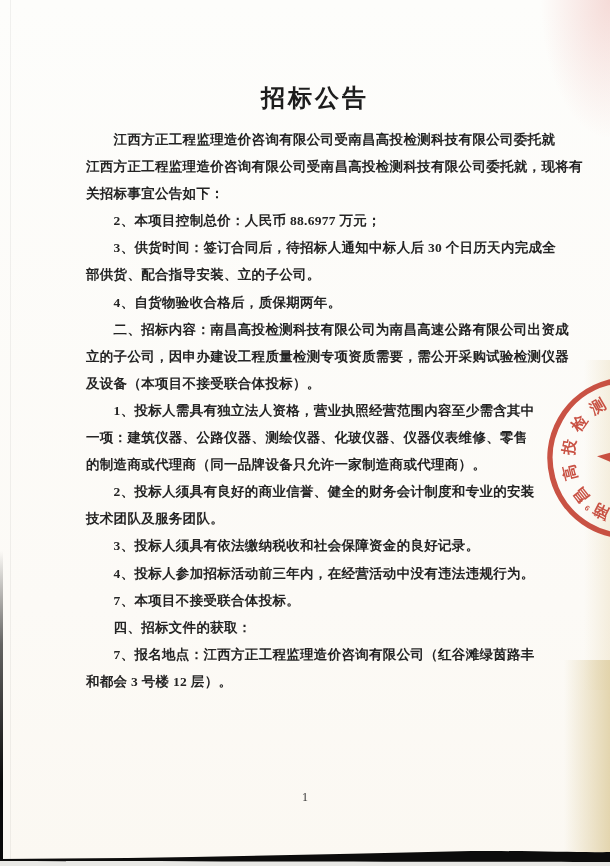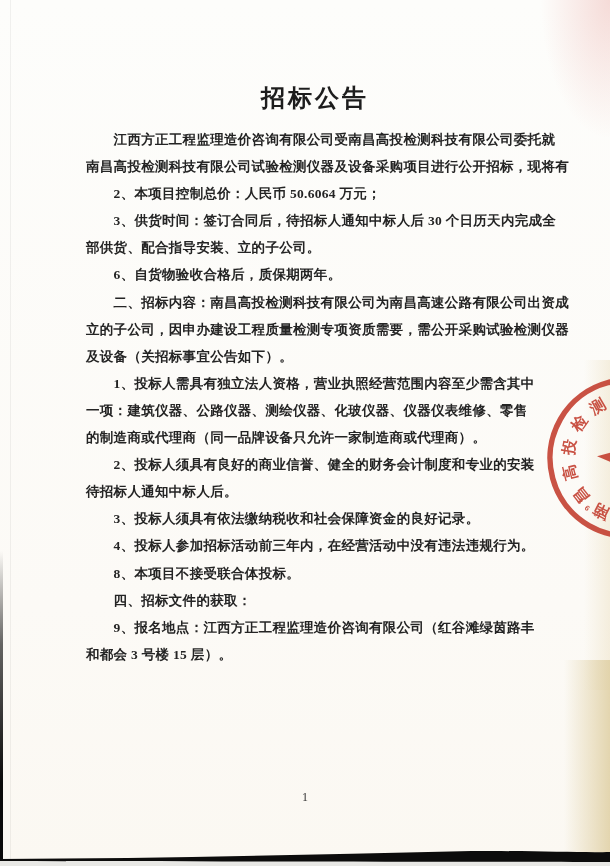--- a/index.html
+++ b/index.html
@@ -86,39 +86,40 @@
 
   <svg class="bottom-shadow" viewBox="0 0 610 26" preserveAspectRatio="none">
     <rect x="0" y="20" width="610" height="6" fill="#e8e8e5"></rect>
     <path d="M0,19 C150,18.5 300,15 450,11.5 C520,10 580,13 610,12 L610,22 C450,21.5 200,21.5 0,21 Z" fill="#0c0c0c"></path>
   </svg>
 
   <h1 class="title">招标公告</h1>
 
   <div class="doc-body" id="body-lines">
       <div class="line">　　江西方正工程监理造价咨询有限公司受南昌高投检测科技有限公司委托就</div>
-      <div class="line">南昌高投检测科技有限公司试验检测仪器及设备采购项目进行公开招标，现将有</div>
-      <div class="line">　　2、本项目控制总价：人民币 50.6064 万元；</div>
+      <div class="line">江西方正工程监理造价咨询有限公司受南昌高投检测科技有限公司委托就，现将有</div>
+      <div class="line">关招标事宜公告如下：</div>
+      <div class="line">　　2、本项目控制总价：人民币 88.6977 万元；</div>
       <div class="line">　　3、供货时间：签订合同后，待招标人通知中标人后 30 个日历天内完成全</div>
       <div class="line">部供货、配合指导安装、立的子公司。</div>
-      <div class="line">　　6、自货物验收合格后，质保期两年。</div>
+      <div class="line">　　4、自货物验收合格后，质保期两年。</div>
       <div class="line">　　二、招标内容：南昌高投检测科技有限公司为南昌高速公路有限公司出资成</div>
       <div class="line">立的子公司，因申办建设工程质量检测专项资质需要，需公开采购试验检测仪器</div>
-      <div class="line">及设备（关招标事宜公告如下）。</div>
+      <div class="line">及设备（本项目不接受联合体投标）。</div>
       <div class="line">　　1、投标人需具有独立法人资格，营业执照经营范围内容至少需含其中</div>
       <div class="line">一项：建筑仪器、公路仪器、测绘仪器、化玻仪器、仪器仪表维修、零售</div>
       <div class="line">的制造商或代理商（同一品牌设备只允许一家制造商或代理商）。</div>
       <div class="line">　　2、投标人须具有良好的商业信誉、健全的财务会计制度和专业的安装</div>
-      <div class="line">待招标人通知中标人后。</div>
+      <div class="line">技术团队及服务团队。</div>
       <div class="line">　　3、投标人须具有依法缴纳税收和社会保障资金的良好记录。</div>
       <div class="line">　　4、投标人参加招标活动前三年内，在经营活动中没有违法违规行为。</div>
-      <div class="line">　　8、本项目不接受联合体投标。</div>
+      <div class="line">　　7、本项目不接受联合体投标。</div>
       <div class="line">　　四、招标文件的获取：</div>
-      <div class="line">　　9、报名地点：江西方正工程监理造价咨询有限公司（红谷滩绿茵路丰</div>
-      <div class="line">和都会 3 号楼 15 层）。</div>
+      <div class="line">　　7、报名地点：江西方正工程监理造价咨询有限公司（红谷滩绿茵路丰</div>
+      <div class="line">和都会 3 号楼 12 层）。</div>
     </div>
 
   <svg class="seal" id="seal" viewBox="0 0 180 180" style="color: rgb(194, 59, 44);">
     <g id="seal-group" transform="rotate(-15 88 90)">
       <circle cx="88" cy="90" r="78" fill="none" stroke="currentColor" stroke-width="5.5"></circle>
       <polygon id="seal-star" fill="currentColor" points="88.0,59.0 95.3,80.0 117.5,80.4 99.8,93.8 106.2,115.1 88.0,102.4 69.8,115.1 76.2,93.8 58.5,80.4 80.7,80.0"></polygon>
       <g id="seal-company">
           <text x="47.9" y="134.6" font-size="15.5" text-anchor="middle" dy="0.35em" transform="rotate(222.0 47.9 134.6)">南</text>
           <text x="33.0" y="113.9" font-size="15.5" text-anchor="middle" dy="0.35em" transform="rotate(246.5 33.0 113.9)">昌</text>
           <text x="28.0" y="88.9" font-size="15.5" text-anchor="middle" dy="0.35em" transform="rotate(271.1 28.0 88.9)">高</text>

